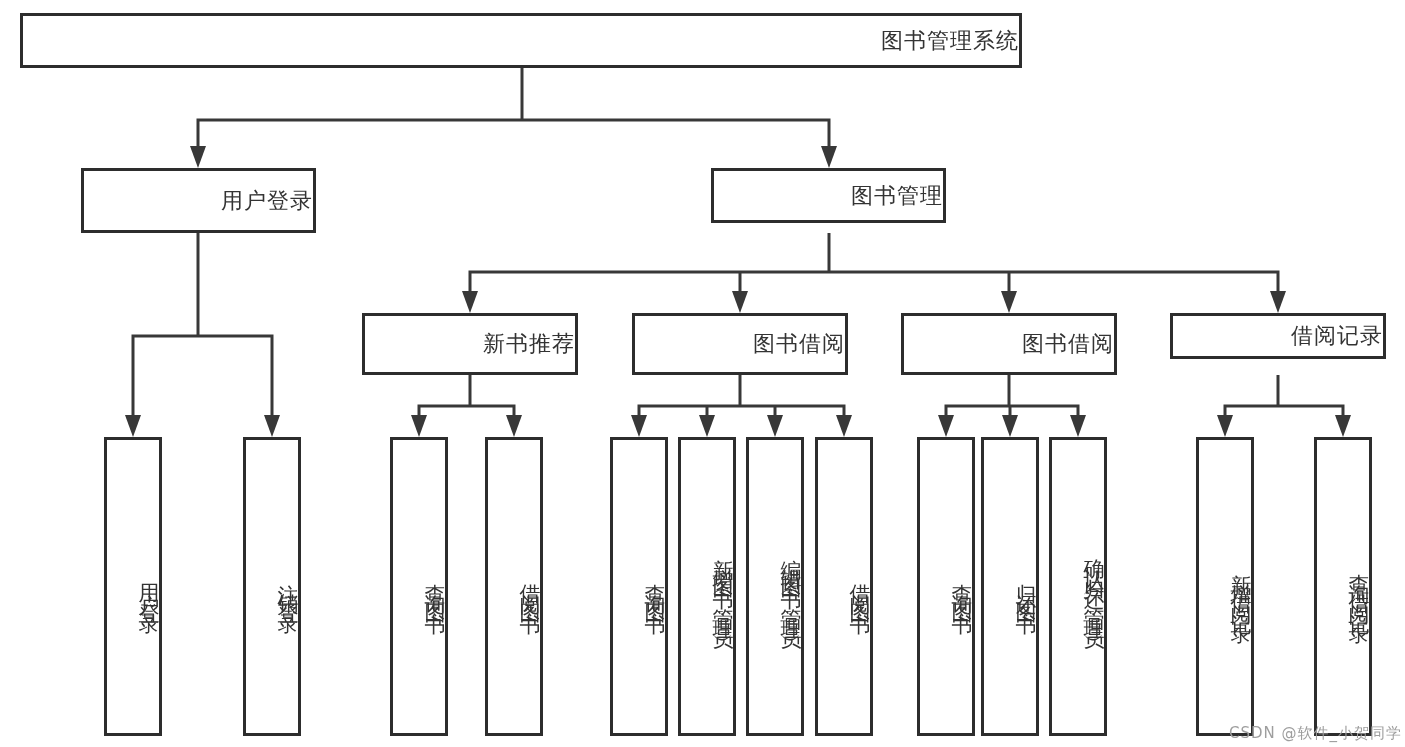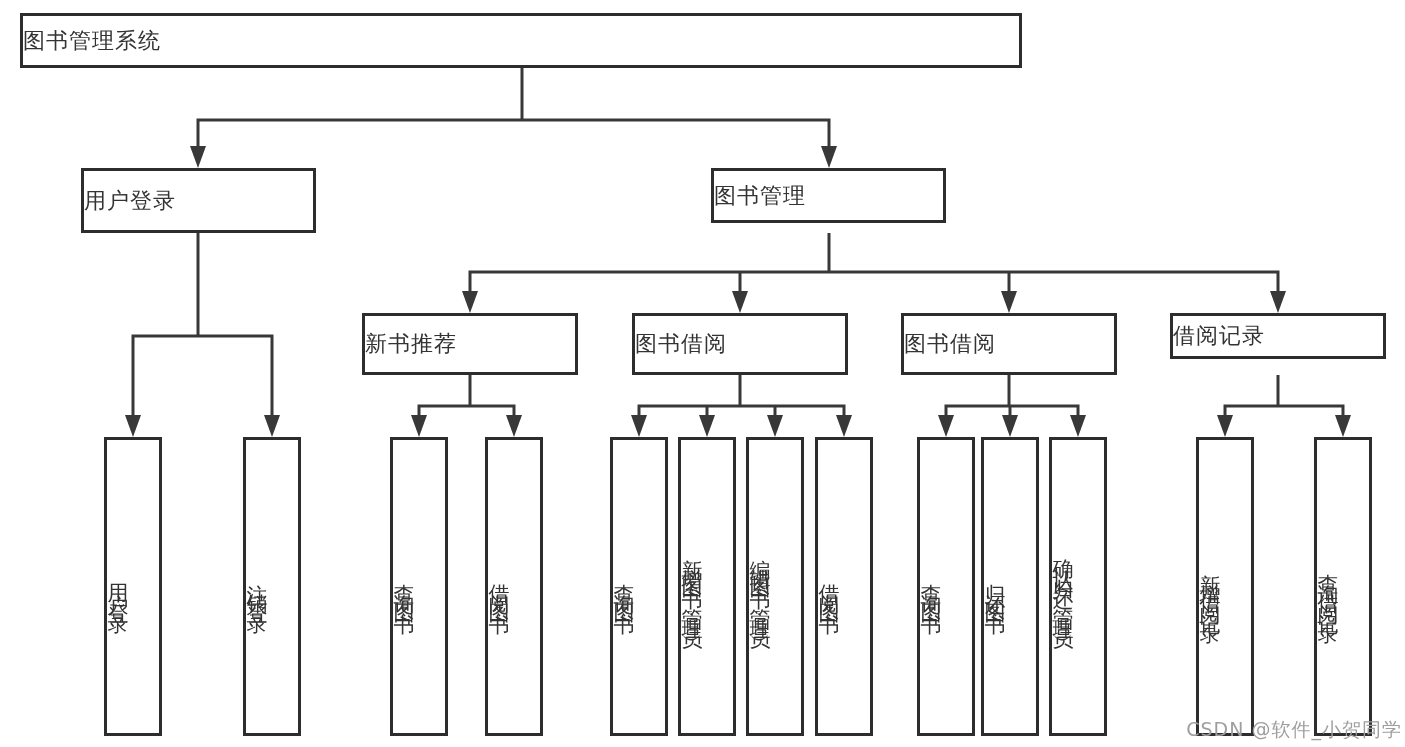--- a/index.html
+++ b/index.html
@@ -11,38 +11,39 @@
     overflow:hidden;
   }
   svg.wires{position:absolute;left:0;top:0;width:1405px;height:747px;}
   svg.wires path{stroke:#383838;stroke-width:3;fill:none;}
   svg.wires polygon{fill:#383838;stroke:none;}
   .node{
     position:absolute;
     box-sizing:border-box;
     background:#ffffff;
     border:3px solid #2d2d2d;
-    display:flex;align-items:center;justify-content:flex-start;
+    display:flex;align-items:center;justify-content:flex-end;
     color:#333333;
     font-size:22px;
     letter-spacing:1px;
+    padding-left:42px;
   }
   .leaf{top:437px;width:58px;height:299px;}
   .vtext{
     writing-mode:vertical-rl;
     text-orientation:mixed;
     font-size:21px;
     line-height:1;
     letter-spacing:10px;
     white-space:nowrap;
   }
   .watermark{
     position:absolute;
     right:3px;bottom:4px;
-    font-size:19px;
+    font-size:15px;
     color:#9e9e9e;
     letter-spacing:1px;
     z-index:5;
   }
 </style>
 </head>
 <body>
 
 <div class="canvas">
 

